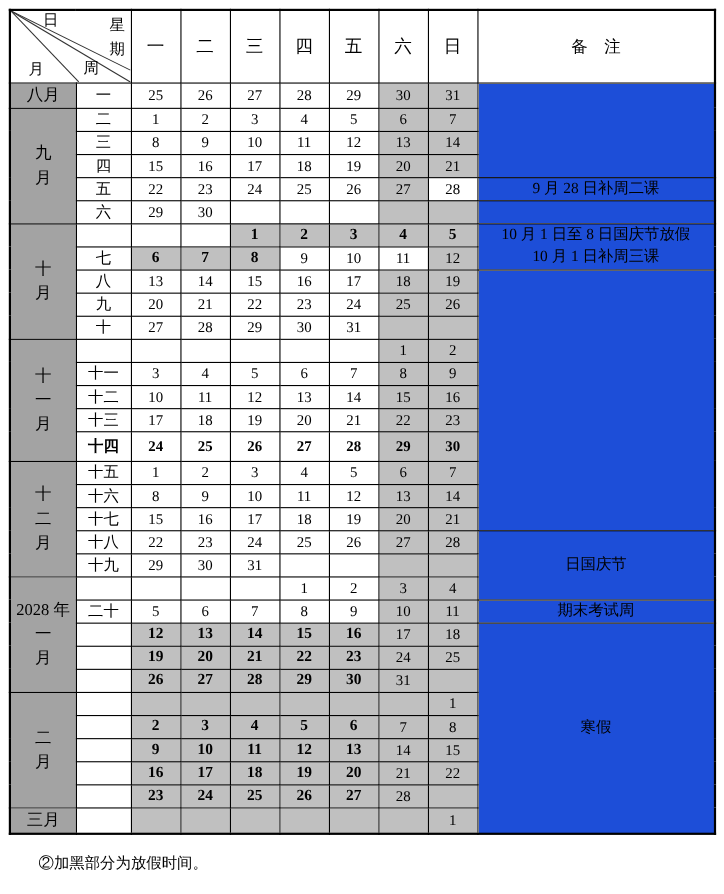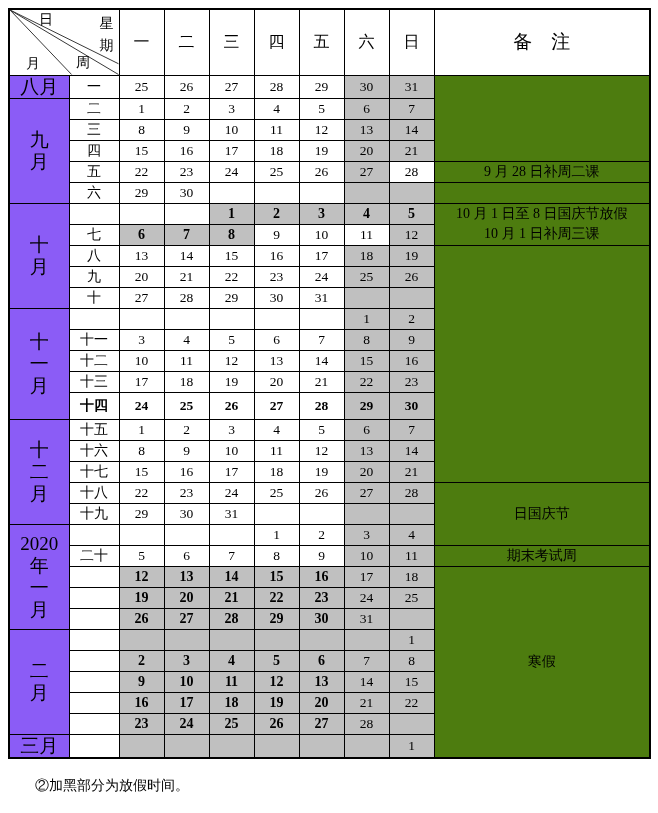--- a/index.html
+++ b/index.html
@@ -11,36 +11,36 @@
   .wrap { padding:8px 0 0 8px; }
 
   table.cal { border-collapse:collapse; table-layout:fixed; border:2px solid #000; }
   table.cal td, table.cal th { border:1px solid #000; padding:0; text-align:center; vertical-align:middle; overflow:hidden; }
 
   tr.hdr { height:66px; }
   tr.r { height:21px; }
   tr.r.tall { height:27px;font-weight:bold; }
 
   th.dayh { font-weight:normal; font-size:16px; }
-  th.remh { font-weight:normal; font-size:19px; }
+  th.remh { font-weight:normal; font-size:15px; }
 
   td.corner { position:relative; padding:0; }
   td.corner svg { position:absolute; left:0; top:0; width:100%; height:100%; }
   .cl { position:absolute; font-size:14px; line-height:14px; }
   .cl-day  { left:29px; top:3px; }
   .cl-week { right:5px; top:3px; line-height:22px; }
   .cl-month{ left:16px; bottom:4px; }
   .cl-zhou { left:66px; bottom:5px; }
 
-  td.month { font-size:19px; line-height:22px; background:#8b5cf6; }
+  td.month { font-size:15px; line-height:22px; background:#a3a3a3; }
   td.week  { font-size:14px; background:#fff; }
   td.day   { font-size:13.5px; background:#fff; }
   td.day.g { background:#c0c0c0; }
   td.day.b { font-weight:bold; font-size:14px; }
-  td.rem   { font-size:14px; line-height:20px; background:#4d7c0f; }
+  td.rem   { font-size:14px; line-height:20px; background:#1d4ed8; }
 
   .notes { margin:16px 0 0 2px; font-size:14px; line-height:22px; }
   .notes .n2 { padding-left:25px; }
 </style>
 </head>
 <body>
 
 <div class="wrap">
   <table class="cal" id="cal">
     <colgroup>
@@ -316,21 +316,21 @@
           <td class="day">29</td>
           <td class="day">30</td>
           <td class="day">31</td>
           <td class="day"></td>
           <td class="day"></td>
           <td class="day g"></td>
           <td class="day g"></td>
         </tr>
         <tr class="r">
           <td class="month" rowspan="5">
-            <div>2020 年</div>
+            <div>2028 年</div>
             <div>一</div>
             <div>月</div>
           </td>
           <td class="week"></td>
           <td class="day"></td>
           <td class="day"></td>
           <td class="day"></td>
           <td class="day">1</td>
           <td class="day">2</td>
           <td class="day g">3</td>

